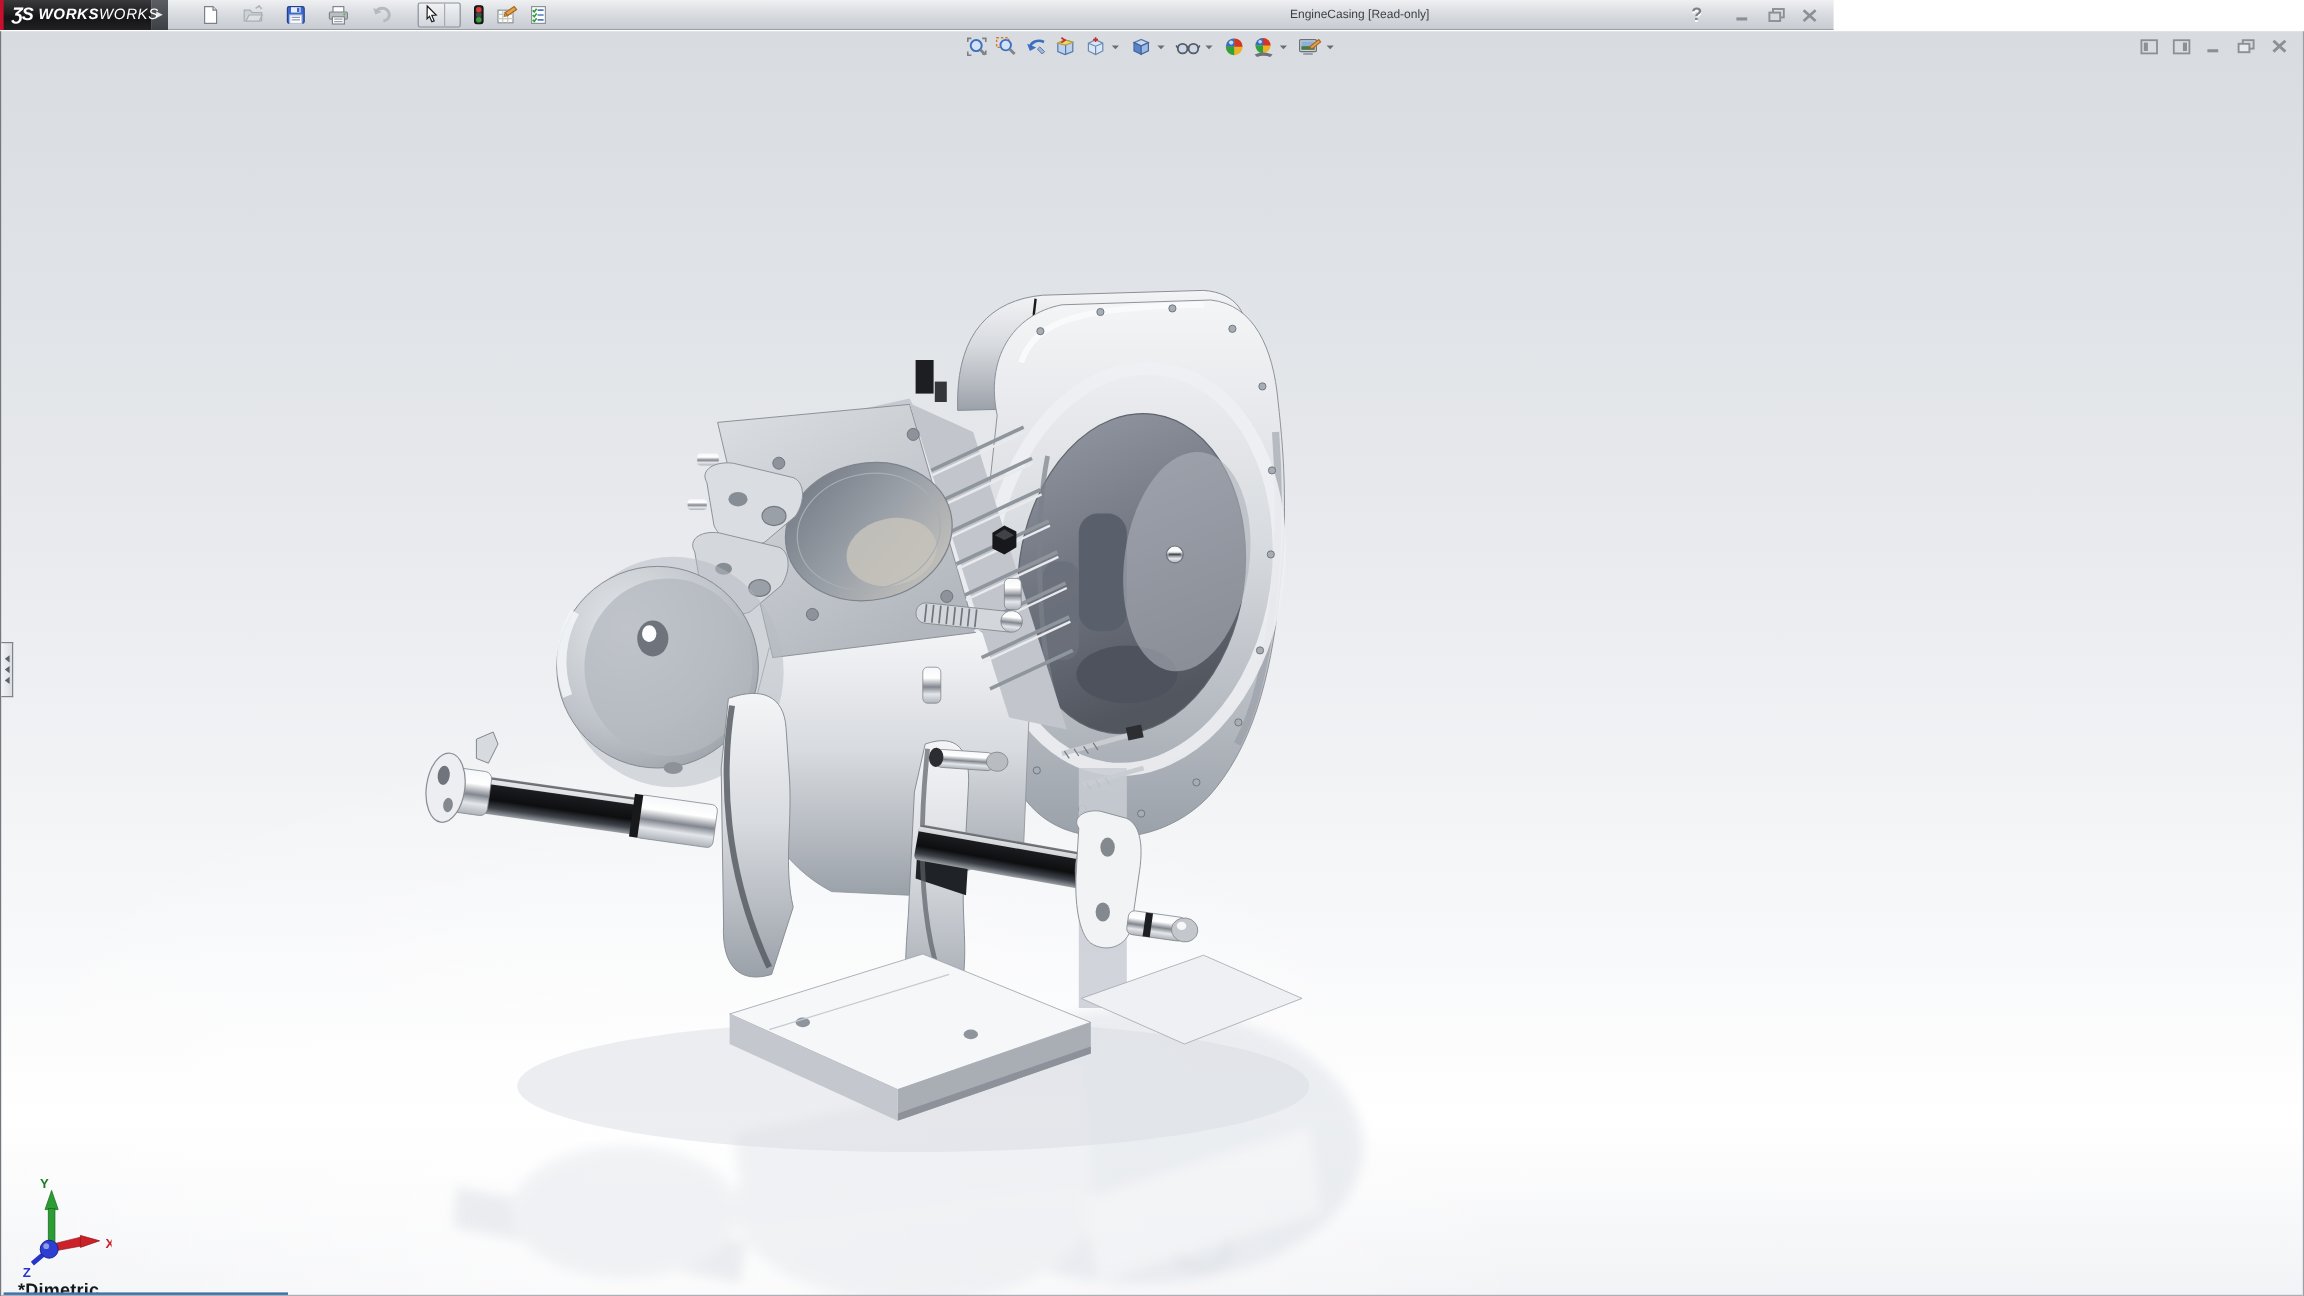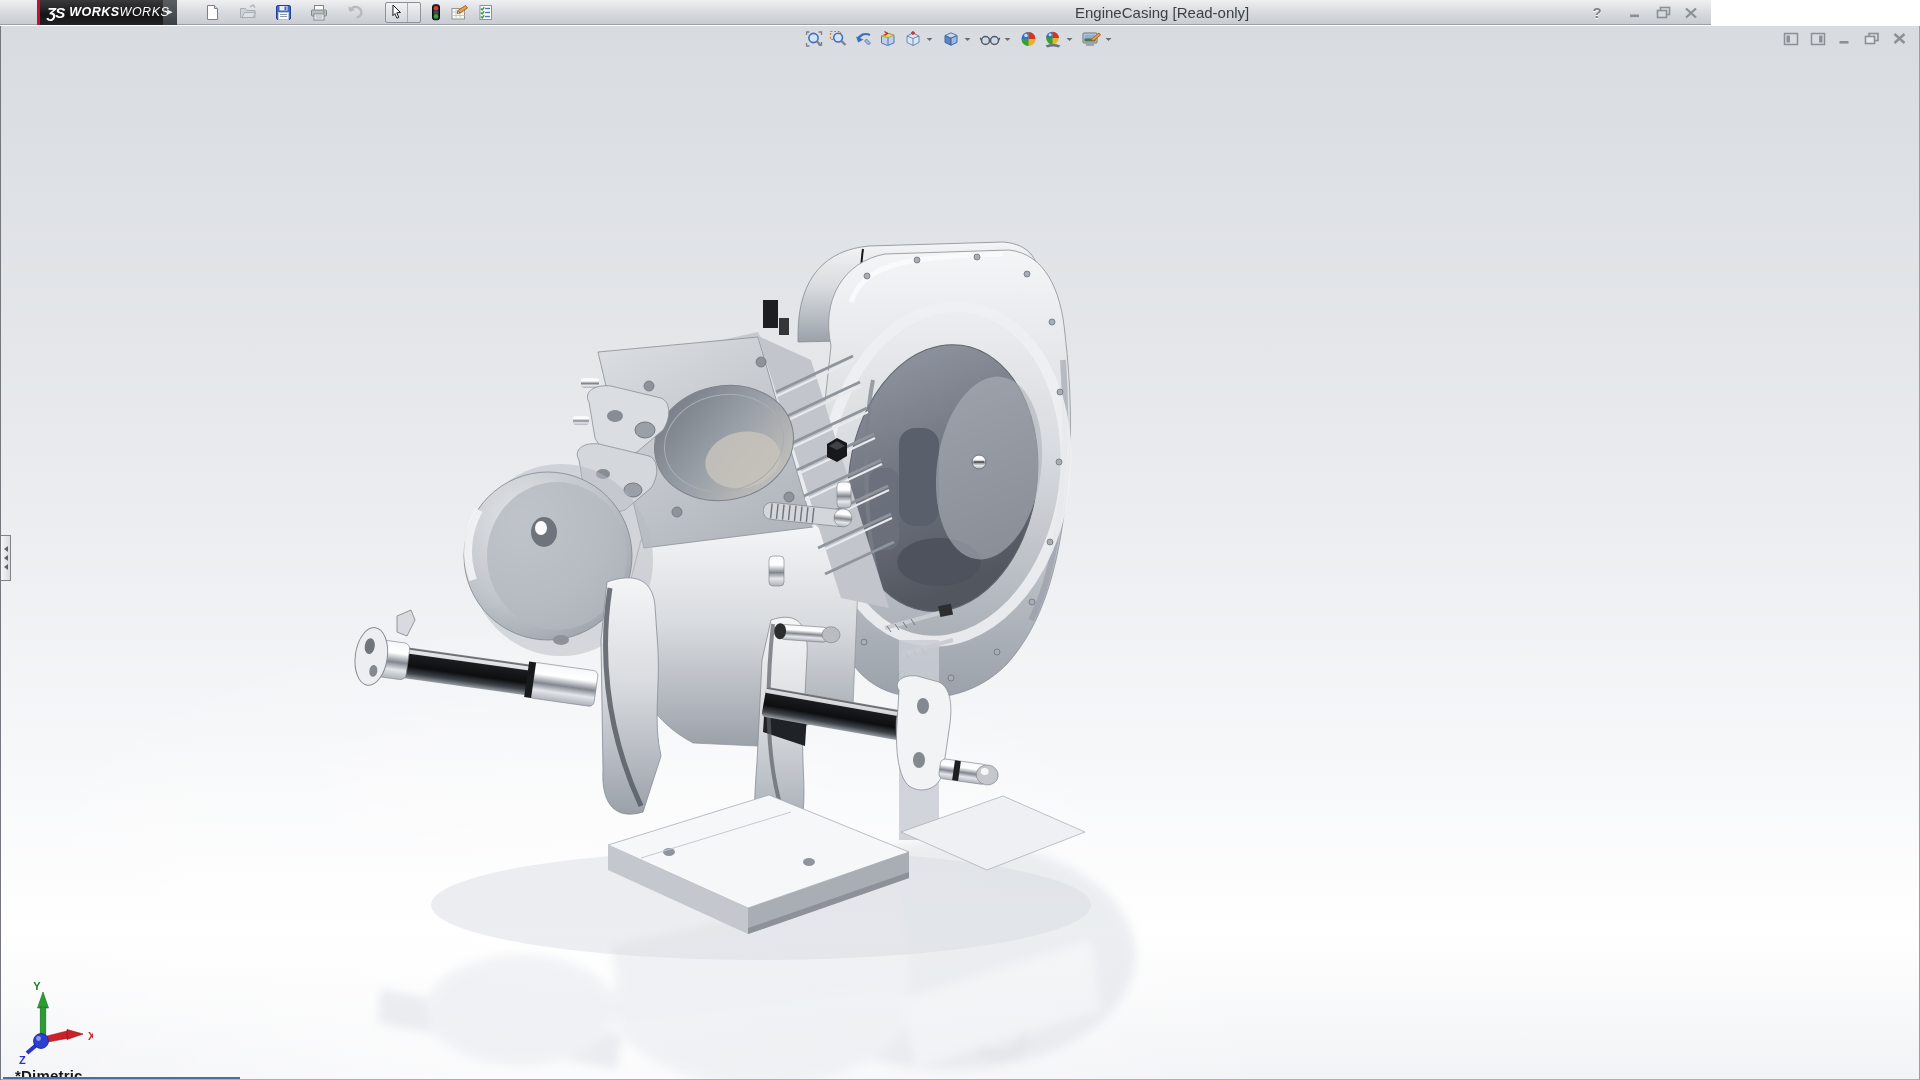--- a/index.html
+++ b/index.html
@@ -1,24 +1,24 @@
 <!DOCTYPE html>
 <html><head>
 <meta charset="utf-8">
 <style>
   * { margin:0; padding:0; box-sizing:border-box; }
   html,body { width:1920px; height:1080px; overflow:hidden;
     font-family:"Liberation Sans", sans-serif; }
 
   
   .titlebar{
-    position:absolute; left:0; top:0; width:1711px; height:25px;
+    position:absolute; left:0; top:0; width:1528px; height:25px;
     background:linear-gradient(#eef0f2,#d6d9de 55%,#c9cdd3);
     border-bottom:1px solid #9ba0a7;
-    display:flex; align-items:center;padding-left:37px;
+    display:flex; align-items:center;
   }
   .logo{
     width:126px; height:25px; flex:0 0 auto;
     background:linear-gradient(#3a3a3c,#151517 60%,#222225);
     display:flex; align-items:center; position:relative;
     padding-left:10px;
   }
   .logo .redstrip{ position:absolute; left:0; top:0; width:3px; height:25px; background:#c8102e; }
   .brandmark{ color:#fff; font-size:15px; font-style:italic; font-weight:bold; margin-right:5px; letter-spacing:-1px;}
   .brandname{ color:#fff; font-size:12.5px; font-style:italic; letter-spacing:.5px; white-space:nowrap;}
@@ -39,21 +39,21 @@
   .caret.dis{ border-top-color:#b3b7bd; }
   .sel-group{ display:flex; align-items:stretch; height:21px;
     border:1px solid #8d929a; border-radius:2px;
     background:linear-gradient(#f0f2f4,#d2d6db);
     margin-left:4px; }
   .sel-group .part{ display:flex; align-items:center; justify-content:center; padding:0 3px; }
   .sel-group .part + .part{ border-left:1px solid #a7acb3; }
   .title-text{
     position:absolute; left:1075px; top:0; height:25px;
     display:flex; align-items:center;
-    font-size:15px; color:#3c3f44;
+    font-size:10px; color:#3c3f44;
   }
   .win-controls{ position:absolute; right:8px; top:0; height:25px;
     display:flex; align-items:center; gap:4px; }
   .wbtn{ display:flex; align-items:center; justify-content:center;
     width:24px; height:20px; color:#85898f; }
   .wbtn svg{ display:block; }
   .help-glyph{ font-size:15px; font-weight:bold; color:#7c8188;
     text-shadow:0 1px 0 #fff; }
 
   

